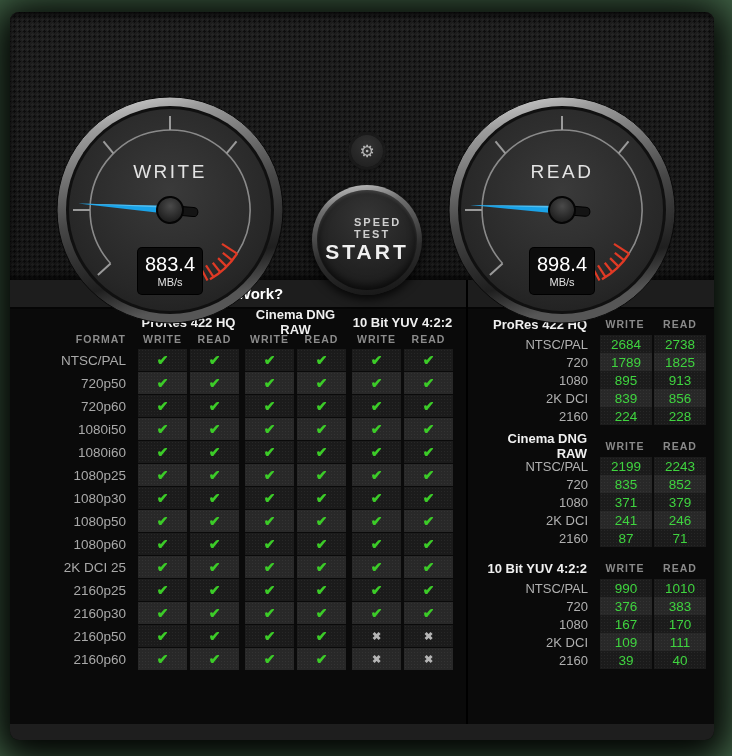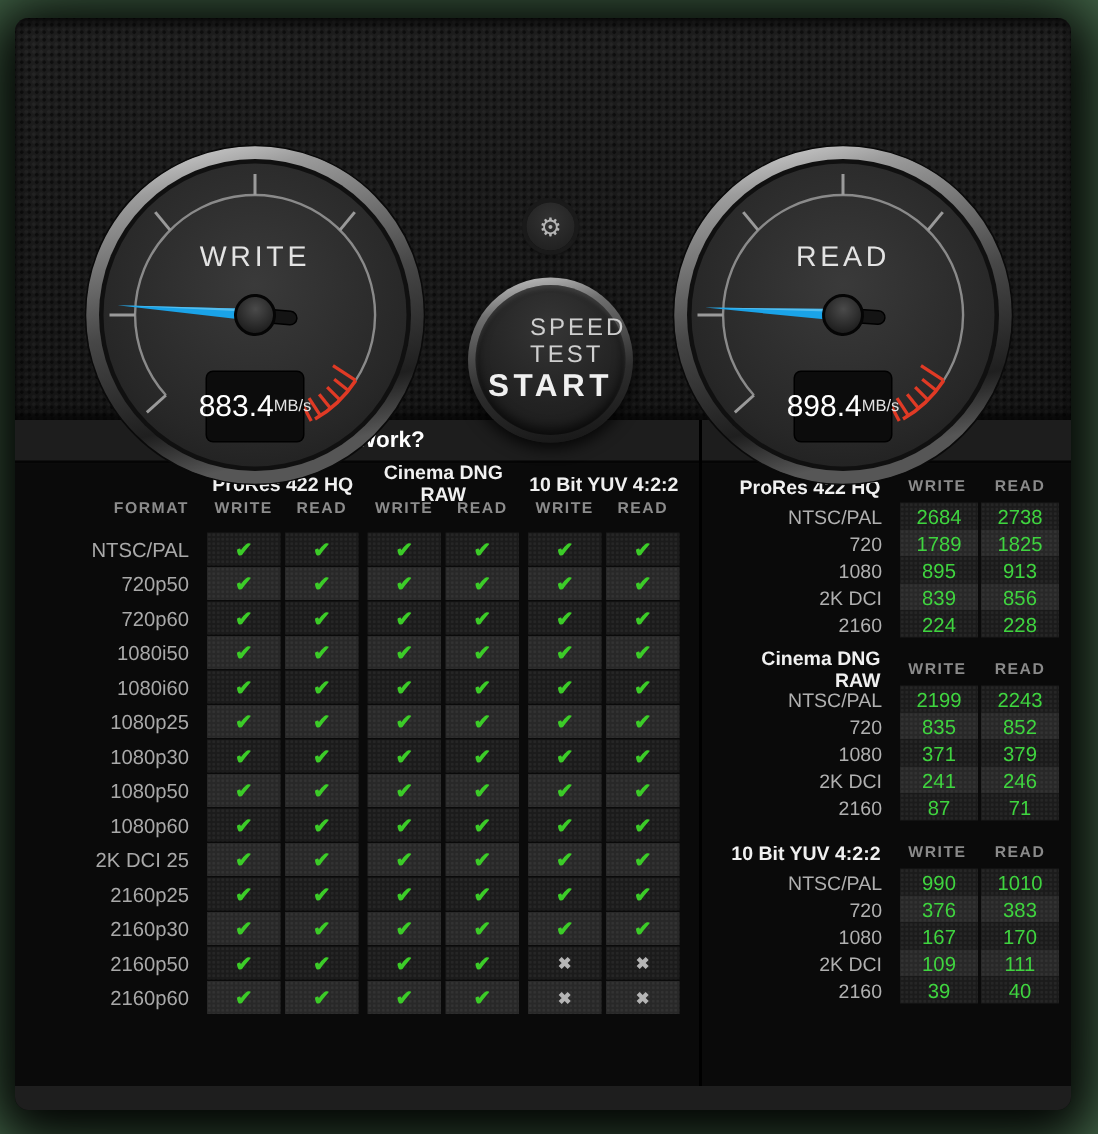--- a/index.html
+++ b/index.html
@@ -47,21 +47,21 @@
   .gauge-write{left:45px;top:83px;}
   .gauge-read{left:437px;top:83px;}
   .gauge svg{position:absolute;left:0;top:0;}
   .gauge-label{
     position:absolute;left:0;right:0;top:66px;text-align:center;
     color:#e3e3e3;font-size:19px;letter-spacing:2.5px;
   }
   .value-box{
     position:absolute;left:83px;top:153px;width:64px;height:46px;
     background:#0c0c0c;border-radius:4px;box-shadow:0 0 0 1px #000;
-    display:flex;flex-direction:row;align-items:center;justify-content:center;
+    display:flex;flex-direction:column;align-items:center;justify-content:center;
   }
   .value-num{color:#ffffff;font-size:20px;line-height:22px;}
   .value-unit{color:#e2e2e2;font-size:11px;line-height:14px;}
   
   .gear-btn{
     position:absolute;left:341px;top:123px;width:32px;height:32px;border-radius:50%;
     background:radial-gradient(circle at 50% 35%,#333,#222 75%);
     box-shadow:0 0 0 3px #1a1a1a,0 2px 4px #000;
     display:flex;align-items:center;justify-content:center;cursor:pointer;
   }
@@ -72,38 +72,38 @@
     background:linear-gradient(170deg,#cfcfcf 0%,#6f6f6f 22%,#2d2d2d 60%,#151515 100%);
     box-shadow:0 4px 10px rgba(0,0,0,.8);
     display:flex;align-items:center;justify-content:center;cursor:pointer;
   }
   .start-btn-inner{
     width:100px;height:100px;border-radius:50%;
     background:radial-gradient(circle at 50% 28%,#353535,#222 60%,#1b1b1b 100%);
     box-shadow:inset 0 2px 3px rgba(255,255,255,.12),inset 0 -4px 8px rgba(0,0,0,.7);
     display:flex;flex-direction:column;align-items:center;justify-content:center;
   }
-  .start-line1{color:#cfcfcf;font-size:16px;font-weight:normal;letter-spacing:2px;margin-left:37px;}
+  .start-line1{color:#cfcfcf;font-size:11px;font-weight:bold;letter-spacing:2px;margin-left:37px;}
   .start-line2{color:#f0f0f0;font-size:21px;font-weight:bold;letter-spacing:3px;margin-top:0;}
   
   .tables{flex:1;display:flex;background:#0a0a0a;border-bottom:16px solid #1e1e1e;}
   .panel-left{width:456px;flex:none;display:flex;flex-direction:column;border-right:2px solid #000;}
   .panel-right{flex:1;display:flex;flex-direction:column;}
   .panel-header{
     height:27px;flex:none;background:#1d1d1d;border-bottom:2px solid #050505;
     color:#fff;font-weight:bold;font-size:15px;
     display:flex;align-items:center;justify-content:center;
   }
   
   .wiw-body{padding:4px 4px 0 0;}
   .wiw-grouprow{display:flex;height:18px;align-items:center;}
   .wiw-grouprow .fmt-spacer{width:128px;flex:none;}
   .group-title{width:101px;flex:none;text-align:center;color:#f0f0f0;font-weight:bold;font-size:13px;}
   .group-title + .group-title{margin-left:6px;}
-  .wiw-subhdr{display:flex;height:16px;align-items:center;margin-bottom:8px;}
+  .wiw-subhdr{display:flex;height:16px;align-items:center;margin-bottom:2px;}
   .hdr-fmt{width:128px;flex:none;text-align:right;padding-right:12px;box-sizing:border-box;
     color:#8c8c8c;font-weight:bold;font-size:10.5px;letter-spacing:1px;}
   .hdr-cell{width:49px;flex:none;text-align:center;color:#8c8c8c;font-weight:bold;font-size:10.5px;letter-spacing:1px;}
   .hdr-cell + .hdr-cell{margin-left:3px;}
   .hdr-cell.group-start{margin-left:6px;}
   .wiw-row{display:flex;height:22px;align-items:center;margin-bottom:1px;}
   .wiw-row .fmt{width:128px;flex:none;text-align:right;padding-right:12px;box-sizing:border-box;
     color:#a9a9a9;font-size:13.5px;}
   .cell{
     width:49px;height:22px;flex:none;display:flex;align-items:center;justify-content:center;

